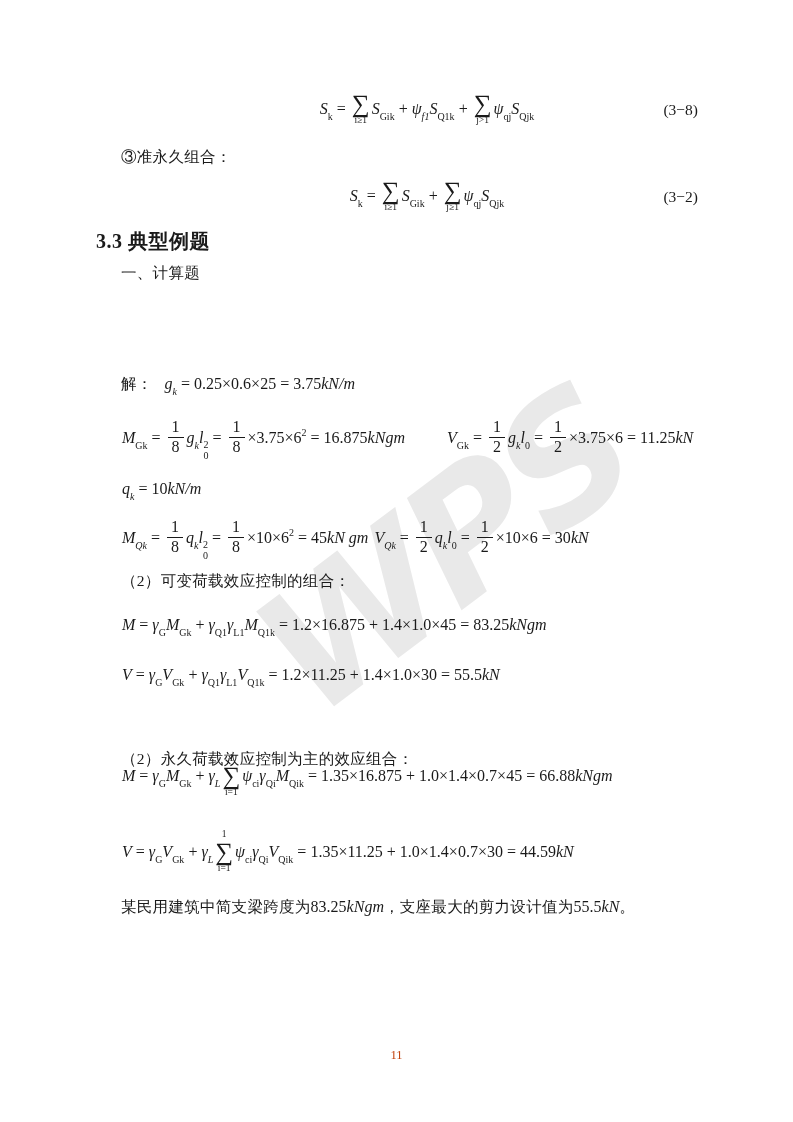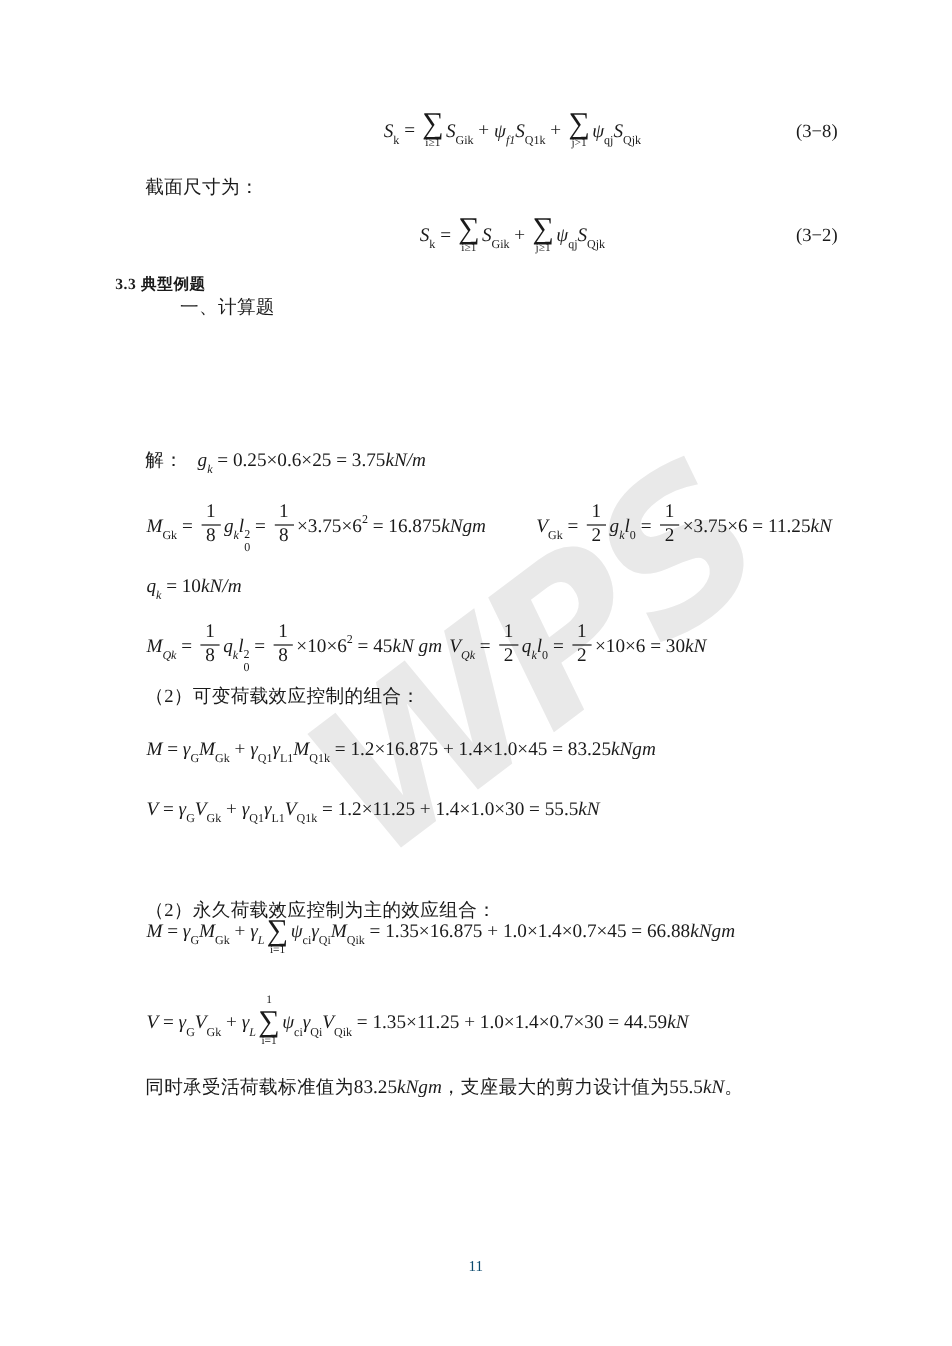--- a/index.html
+++ b/index.html
@@ -27,21 +27,21 @@
     user-select:none;
   }
   .content{position:absolute;left:0;top:0;width:793px;height:1122px;z-index:1;}
   
   .tline{
     position:absolute;
     font-size:15.5px;line-height:1.35;
     white-space:nowrap;
     letter-spacing:0.3px;
   }
-  .heading{font-weight:bold;font-size:13px;letter-spacing:0.5px;}
+  .heading{font-weight:bold;font-size:20px;letter-spacing:0.5px;}
   
   .fline{
     position:absolute;
     font-size:16px;
     white-space:pre;
     line-height:1.2;
   }
   .fline .tk{display:inline;}
   .fline .v{font-style:italic;}
   .fline .r{font-style:normal;}
@@ -74,47 +74,47 @@
     display:flex;justify-content:center;align-items:center;
   }
   .eqrow .fline{position:relative;transform:translateX(30px);}
   .eqnum{
     position:absolute;right:0;top:50%;transform:translateY(-50%);
     font-size:15.5px;
     margin-left:12px;
   }
   .pagenum{
     position:absolute;left:0;right:0;top:1048px;
-    text-align:center;font-size:12.5px;color:#0c4a6e;
+    text-align:center;font-size:12.5px;color:#c2410c;
   }
 </style>
 </head>
 <body>
 
 <div class="page">
 
   <div class="watermark">WPS</div>
 
   <div class="content">
 
     <div class="eqrow" style="top:86px;height:48px;">
       <div class="fline"><span class="tk v"><span>S</span><sub>k</sub></span><span class="tk r"><span> = </span></span><span class="sum"><span class="sig">∑</span><span class="lim">i≥1</span></span><span class="tk v"><span>S</span><sub>Gik</sub></span><span class="tk r"><span> + </span></span><span class="tk v"><span>ψ</span><sub class="it">f1</sub></span><span class="tk v"><span>S</span><sub>Q1k</sub></span><span class="tk r"><span> + </span></span><span class="sum"><span class="sig">∑</span><span class="lim">j&gt;1</span></span><span class="tk v"><span>ψ</span><sub>qj</sub></span><span class="tk v"><span>S</span><sub>Qjk</sub></span></div>
       <span class="eqnum">(3−8)</span>
     </div>
 
-    <div class="tline" style="left:121px;top:147px;">截面尺寸为：</div>
+    <div class="tline" style="left:121px;top:147px;">③准永久组合：</div>
 
     <div class="eqrow" style="top:173px;height:48px;">
       <div class="fline"><span class="tk v"><span>S</span><sub>k</sub></span><span class="tk r"><span> = </span></span><span class="sum"><span class="sig">∑</span><span class="lim">i≥1</span></span><span class="tk v"><span>S</span><sub>Gik</sub></span><span class="tk r"><span> + </span></span><span class="sum"><span class="sig">∑</span><span class="lim">j≥1</span></span><span class="tk v"><span>ψ</span><sub>qj</sub></span><span class="tk v"><span>S</span><sub>Qjk</sub></span></div>
       <span class="eqnum">(3−2)</span>
     </div>
 
     <div class="tline heading" style="left:96px;top:228px;">3.3 典型例题</div>
 
-    <div class="tline" style="left:121px;top:247px;margin-left:29px;">一、计算题</div>
+    <div class="tline" style="left:121px;top:263px;">一、计算题</div>
 
 
     <div class="fline" style="left:121px;top:374px;"><span class="tk c"><span>解：</span></span><span class="sp" style="width: 12px;"></span><span class="tk v"><span>g</span><sub class="it">k</sub></span><span class="tk r"><span> = 0.25×0.6×25 = 3.75</span></span><span class="tk v"><span>kN/m</span></span></div>
 
     <div class="fline" style="left:122px;top:421px;"><span class="tk v"><span>M</span><sub>Gk</sub></span><span class="tk r"><span> = </span></span><span class="frac"><span class="num">1</span><span class="den">8</span></span><span class="tk v"><span>g</span><sub class="it">k</sub></span><span class="tk v"><span>l</span><span class="supsub"><span>2</span><span>0</span></span></span><span class="tk r"><span> = </span></span><span class="frac"><span class="num">1</span><span class="den">8</span></span><span class="tk r"><span>×3.75×6</span><sup>2</sup></span><span class="tk r"><span> = 16.875</span></span><span class="tk v"><span>kNgm</span></span><span class="sp" style="width: 42px;"></span><span class="tk v"><span>V</span><sub>Gk</sub></span><span class="tk r"><span> = </span></span><span class="frac"><span class="num">1</span><span class="den">2</span></span><span class="tk v"><span>g</span><sub class="it">k</sub></span><span class="tk v"><span>l</span><sub>0</sub></span><span class="tk r"><span> = </span></span><span class="frac"><span class="num">1</span><span class="den">2</span></span><span class="tk r"><span>×3.75×6 = 11.25</span></span><span class="tk v"><span>kN</span></span></div>
 
     <div class="fline" style="left:122px;top:479px;"><span class="tk v"><span>q</span><sub class="it">k</sub></span><span class="tk r"><span> = 10</span></span><span class="tk v"><span>kN/m</span></span></div>
 
     <div class="fline" style="left:122px;top:521px;"><span class="tk v"><span>M</span><sub class="it">Qk</sub></span><span class="tk r"><span> = </span></span><span class="frac"><span class="num">1</span><span class="den">8</span></span><span class="tk v"><span>q</span><sub class="it">k</sub></span><span class="tk v"><span>l</span><span class="supsub"><span>2</span><span>0</span></span></span><span class="tk r"><span> = </span></span><span class="frac"><span class="num">1</span><span class="den">8</span></span><span class="tk r"><span>×10×6</span><sup>2</sup></span><span class="tk r"><span> = 45</span></span><span class="tk v"><span>kN gm</span></span><span class="sp" style="width: 6px;"></span><span class="tk v"><span>V</span><sub class="it">Qk</sub></span><span class="tk r"><span> = </span></span><span class="frac"><span class="num">1</span><span class="den">2</span></span><span class="tk v"><span>q</span><sub class="it">k</sub></span><span class="tk v"><span>l</span><sub>0</sub></span><span class="tk r"><span> = </span></span><span class="frac"><span class="num">1</span><span class="den">2</span></span><span class="tk r"><span>×10×6 = 30</span></span><span class="tk v"><span>kN</span></span></div>
 
@@ -123,18 +123,18 @@
     <div class="fline" style="left:122px;top:615px;"><span class="tk v"><span>M</span></span><span class="tk r"><span> = </span></span><span class="tk v"><span>γ</span><sub>G</sub></span><span class="tk v"><span>M</span><sub>Gk</sub></span><span class="tk r"><span> + </span></span><span class="tk v"><span>γ</span><sub>Q1</sub></span><span class="tk v"><span>γ</span><sub>L1</sub></span><span class="tk v"><span>M</span><sub>Q1k</sub></span><span class="tk r"><span> = 1.2×16.875 + 1.4×1.0×45 = 83.25</span></span><span class="tk v"><span>kNgm</span></span></div>
 
     <div class="fline" style="left:122px;top:665px;"><span class="tk v"><span>V</span></span><span class="tk r"><span> = </span></span><span class="tk v"><span>γ</span><sub>G</sub></span><span class="tk v"><span>V</span><sub>Gk</sub></span><span class="tk r"><span> + </span></span><span class="tk v"><span>γ</span><sub>Q1</sub></span><span class="tk v"><span>γ</span><sub>L1</sub></span><span class="tk v"><span>V</span><sub>Q1k</sub></span><span class="tk r"><span> = 1.2×11.25 + 1.4×1.0×30 = 55.5</span></span><span class="tk v"><span>kN</span></span></div>
 
     <div class="tline" style="left:121px;top:713px;margin-top:36px;">（2）永久荷载效应控制为主的效应组合：</div>
 
     <div class="fline" style="left:122px;top:755px;"><span class="tk v"><span>M</span></span><span class="tk r"><span> = </span></span><span class="tk v"><span>γ</span><sub>G</sub></span><span class="tk v"><span>M</span><sub>Gk</sub></span><span class="tk r"><span> + </span></span><span class="tk v"><span>γ</span><sub class="it">L</sub></span><span class="sum"><span class="lim">1</span><span class="sig">∑</span><span class="lim">i=1</span></span><span class="tk v"><span>ψ</span><sub>ci</sub></span><span class="tk v"><span>γ</span><sub>Qi</sub></span><span class="tk v"><span>M</span><sub>Qik</sub></span><span class="tk r"><span> = 1.35×16.875 + 1.0×1.4×0.7×45 = 66.88</span></span><span class="tk v"><span>kNgm</span></span></div>
 
     <div class="fline" style="left:122px;top:831px;"><span class="tk v"><span>V</span></span><span class="tk r"><span> = </span></span><span class="tk v"><span>γ</span><sub>G</sub></span><span class="tk v"><span>V</span><sub>Gk</sub></span><span class="tk r"><span> + </span></span><span class="tk v"><span>γ</span><sub class="it">L</sub></span><span class="sum"><span class="lim">1</span><span class="sig">∑</span><span class="lim">i=1</span></span><span class="tk v"><span>ψ</span><sub>ci</sub></span><span class="tk v"><span>γ</span><sub>Qi</sub></span><span class="tk v"><span>V</span><sub>Qik</sub></span><span class="tk r"><span> = 1.35×11.25 + 1.0×1.4×0.7×30 = 44.59</span></span><span class="tk v"><span>kN</span></span></div>
 
-    <div class="fline" style="left:121px;top:897px;"><span class="tk c"><span>同时承受活荷载标准值为</span></span><span class="tk r"><span>83.25</span></span><span class="tk v"><span>kNgm</span></span><span class="tk c"><span>，支座最大的剪力设计值为</span></span><span class="tk r"><span>55.5</span></span><span class="tk v"><span>kN</span></span><span class="tk c"><span>。</span></span></div>
+    <div class="fline" style="left:121px;top:897px;"><span class="tk c"><span>某民用建筑中简支梁跨度为</span></span><span class="tk r"><span>83.25</span></span><span class="tk v"><span>kNgm</span></span><span class="tk c"><span>，支座最大的剪力设计值为</span></span><span class="tk r"><span>55.5</span></span><span class="tk v"><span>kN</span></span><span class="tk c"><span>。</span></span></div>
 
     <div class="pagenum">11</div>
 
   </div>
 </div>
 
 </body></html>

